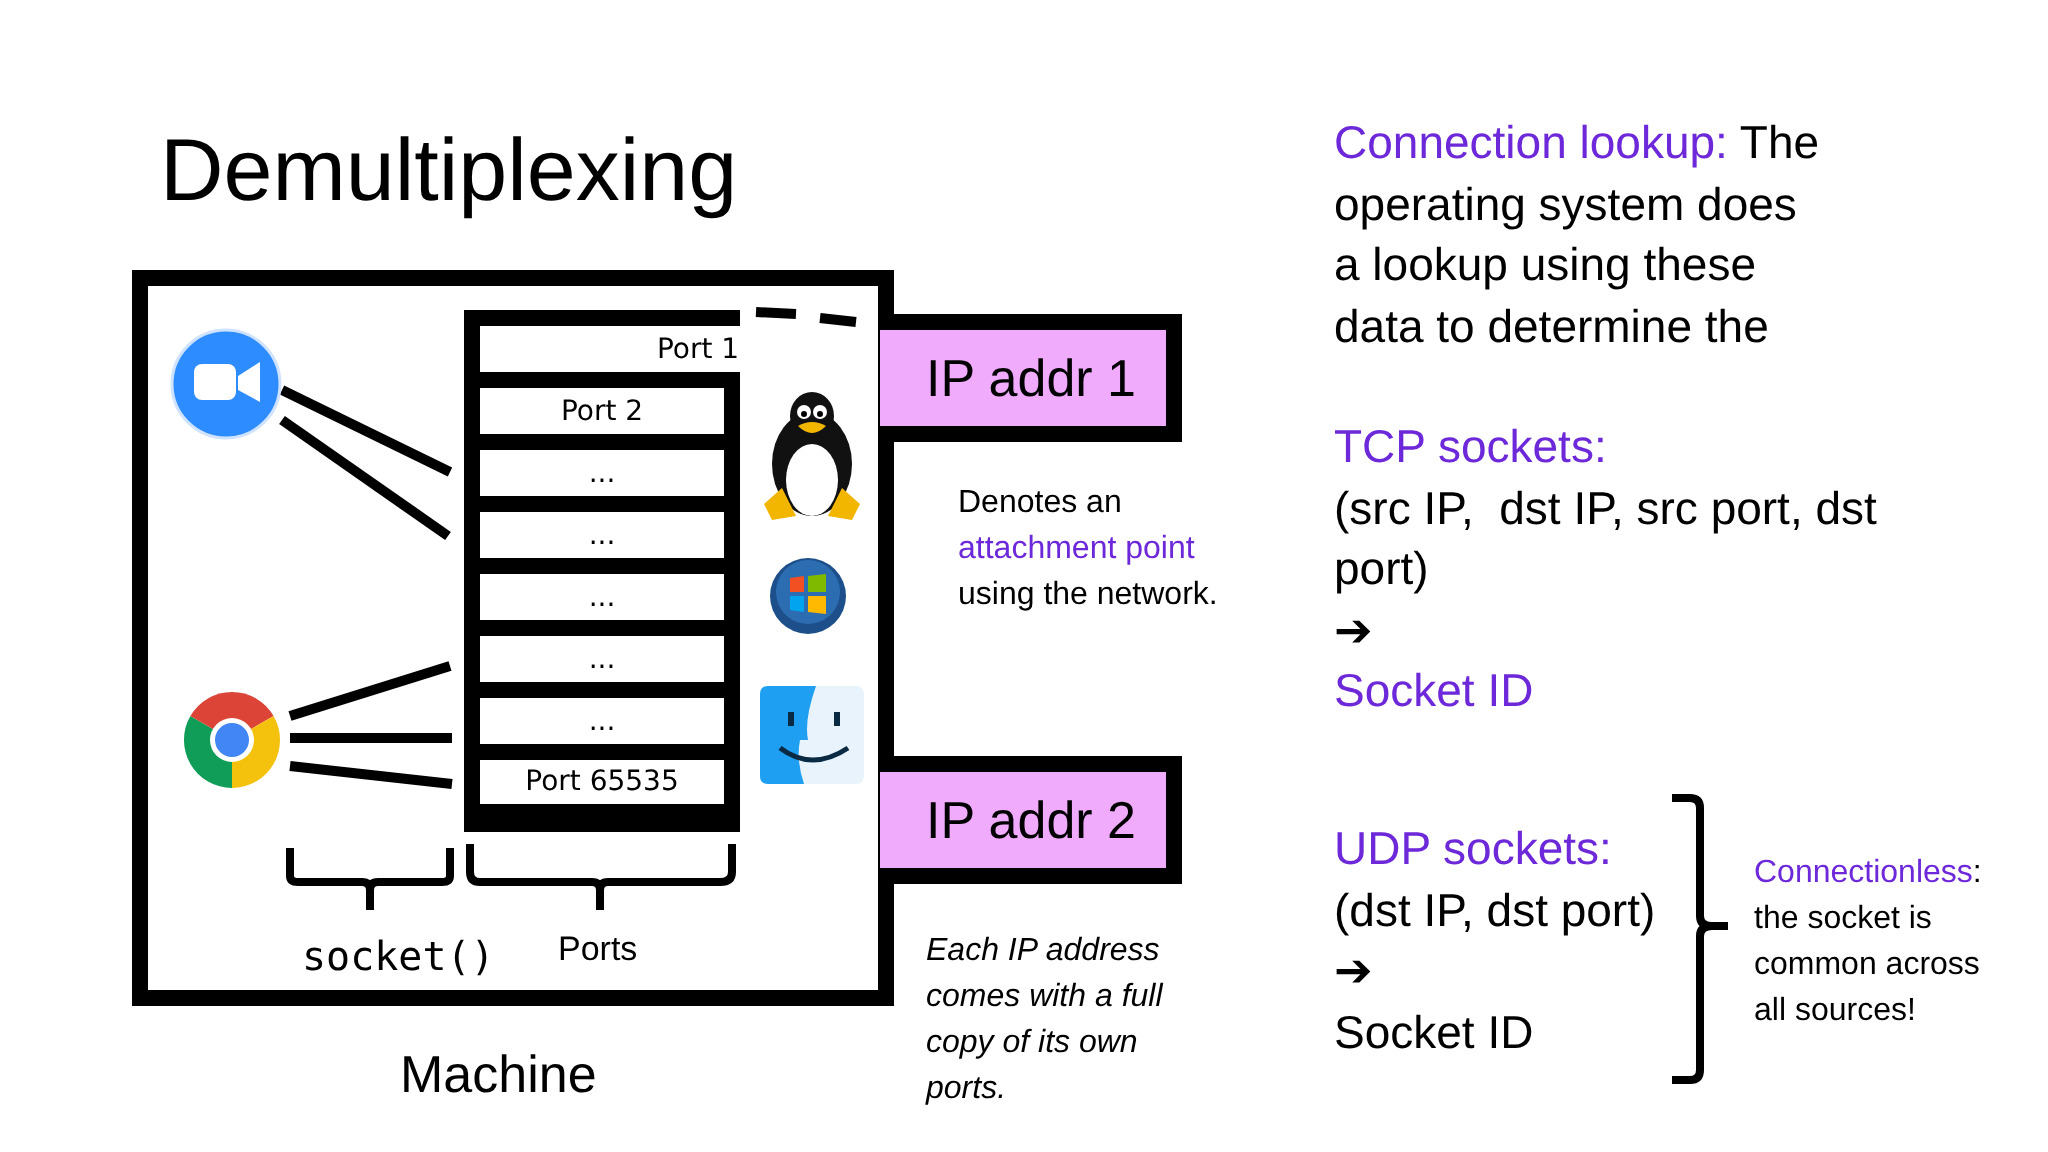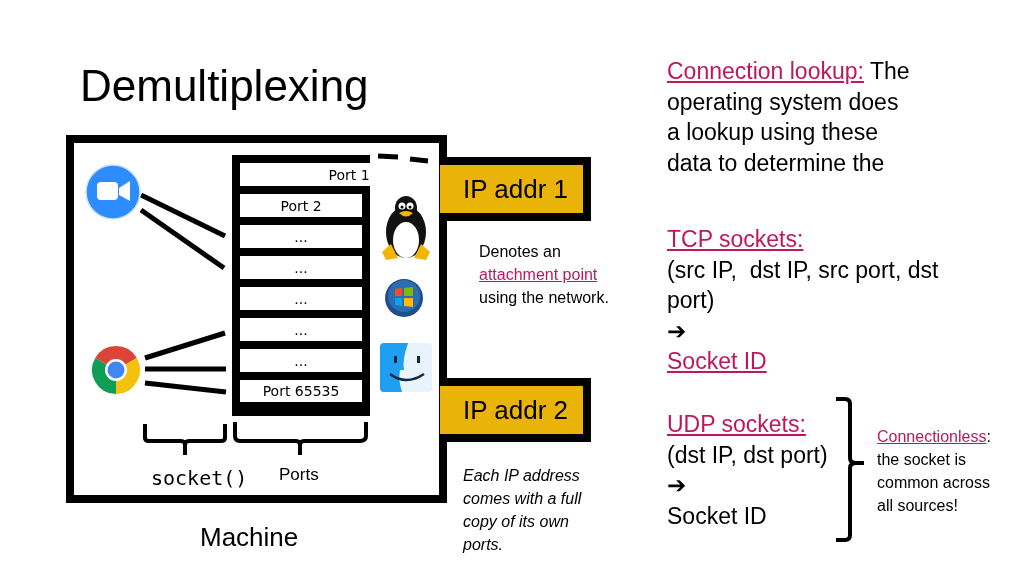--- a/index.html
+++ b/index.html
@@ -1,25 +1,25 @@
 <!DOCTYPE html>
 <html><head>
 <meta charset="utf-8">
 <style>
   html,body{margin:0;padding:0;background:#fff;}
   body{width:1024px;height:576px;position:relative;overflow:hidden;font-family:"Liberation Sans",sans-serif;color:#000;}
   .abs{position:absolute;}
   .title{left:80px;top:58px;font-size:44px;line-height:56px;white-space:nowrap;}
   .machine{left:66px;top:135px;width:365px;height:352px;border:8px solid #000;}
-  .ipbox{left:440px;width:143px;height:48px;border:8px solid #000;border-left-width:0;background:#eab308;font-size:26px;display:flex;align-items:center;justify-content:center;}
+  .ipbox{left:440px;width:143px;height:48px;border:8px solid #000;border-left-width:0;background:#f0abfc;font-size:26px;display:flex;align-items:center;justify-content:center;}
   .ipbox span{padding-left:8px;}
   .stack{left:232px;top:155px;width:122px;height:245px;border:8px solid #000;background:#000;}
   .port{position:absolute;left:0;width:122px;height:23px;background:#fff;font-size:14px;display:flex;align-items:center;justify-content:center;font-family:"DejaVu Sans",sans-serif;}
   .note{font-size:16px;line-height:23px;}
-  .red{color:#be185d;text-decoration:underline;}
+  .red{color:#6d28d9;}
   .rt{font-size:23px;line-height:30.5px;white-space:nowrap;}
   .small-r{font-size:16px;line-height:23px;white-space:nowrap;}
   .mono{font-family:"DejaVu Sans Mono",monospace;font-size:20px;}
   svg{position:absolute;left:0;top:0;}
 </style>
 </head>
 <body>
 
 <div class="abs title">Demultiplexing</div>
 
@@ -131,21 +131,21 @@
   <div>ports.</div>
 </div>
 
 <div class="abs rt" style="left:667px;top:56px;">
   <div><span class="red">Connection lookup:</span><span> The</span></div>
   <div>operating system does</div>
   <div>a lookup using these</div>
   <div>data to determine the</div>
 </div>
 
-<div class="abs rt" style="left:667px;top:224px;">
+<div class="abs rt" style="left:667px;top:208px;">
   <div class="red">TCP sockets:</div>
   <div style="white-space:pre;">(src IP,  dst IP, src port, dst</div>
   <div>port)</div>
   <div>➔</div>
   <div class="red">Socket ID</div>
 </div>
 
 <div class="abs rt" style="left:667px;top:409px;">
   <div class="red">UDP sockets:</div>
   <div>(dst IP, dst port)</div>

